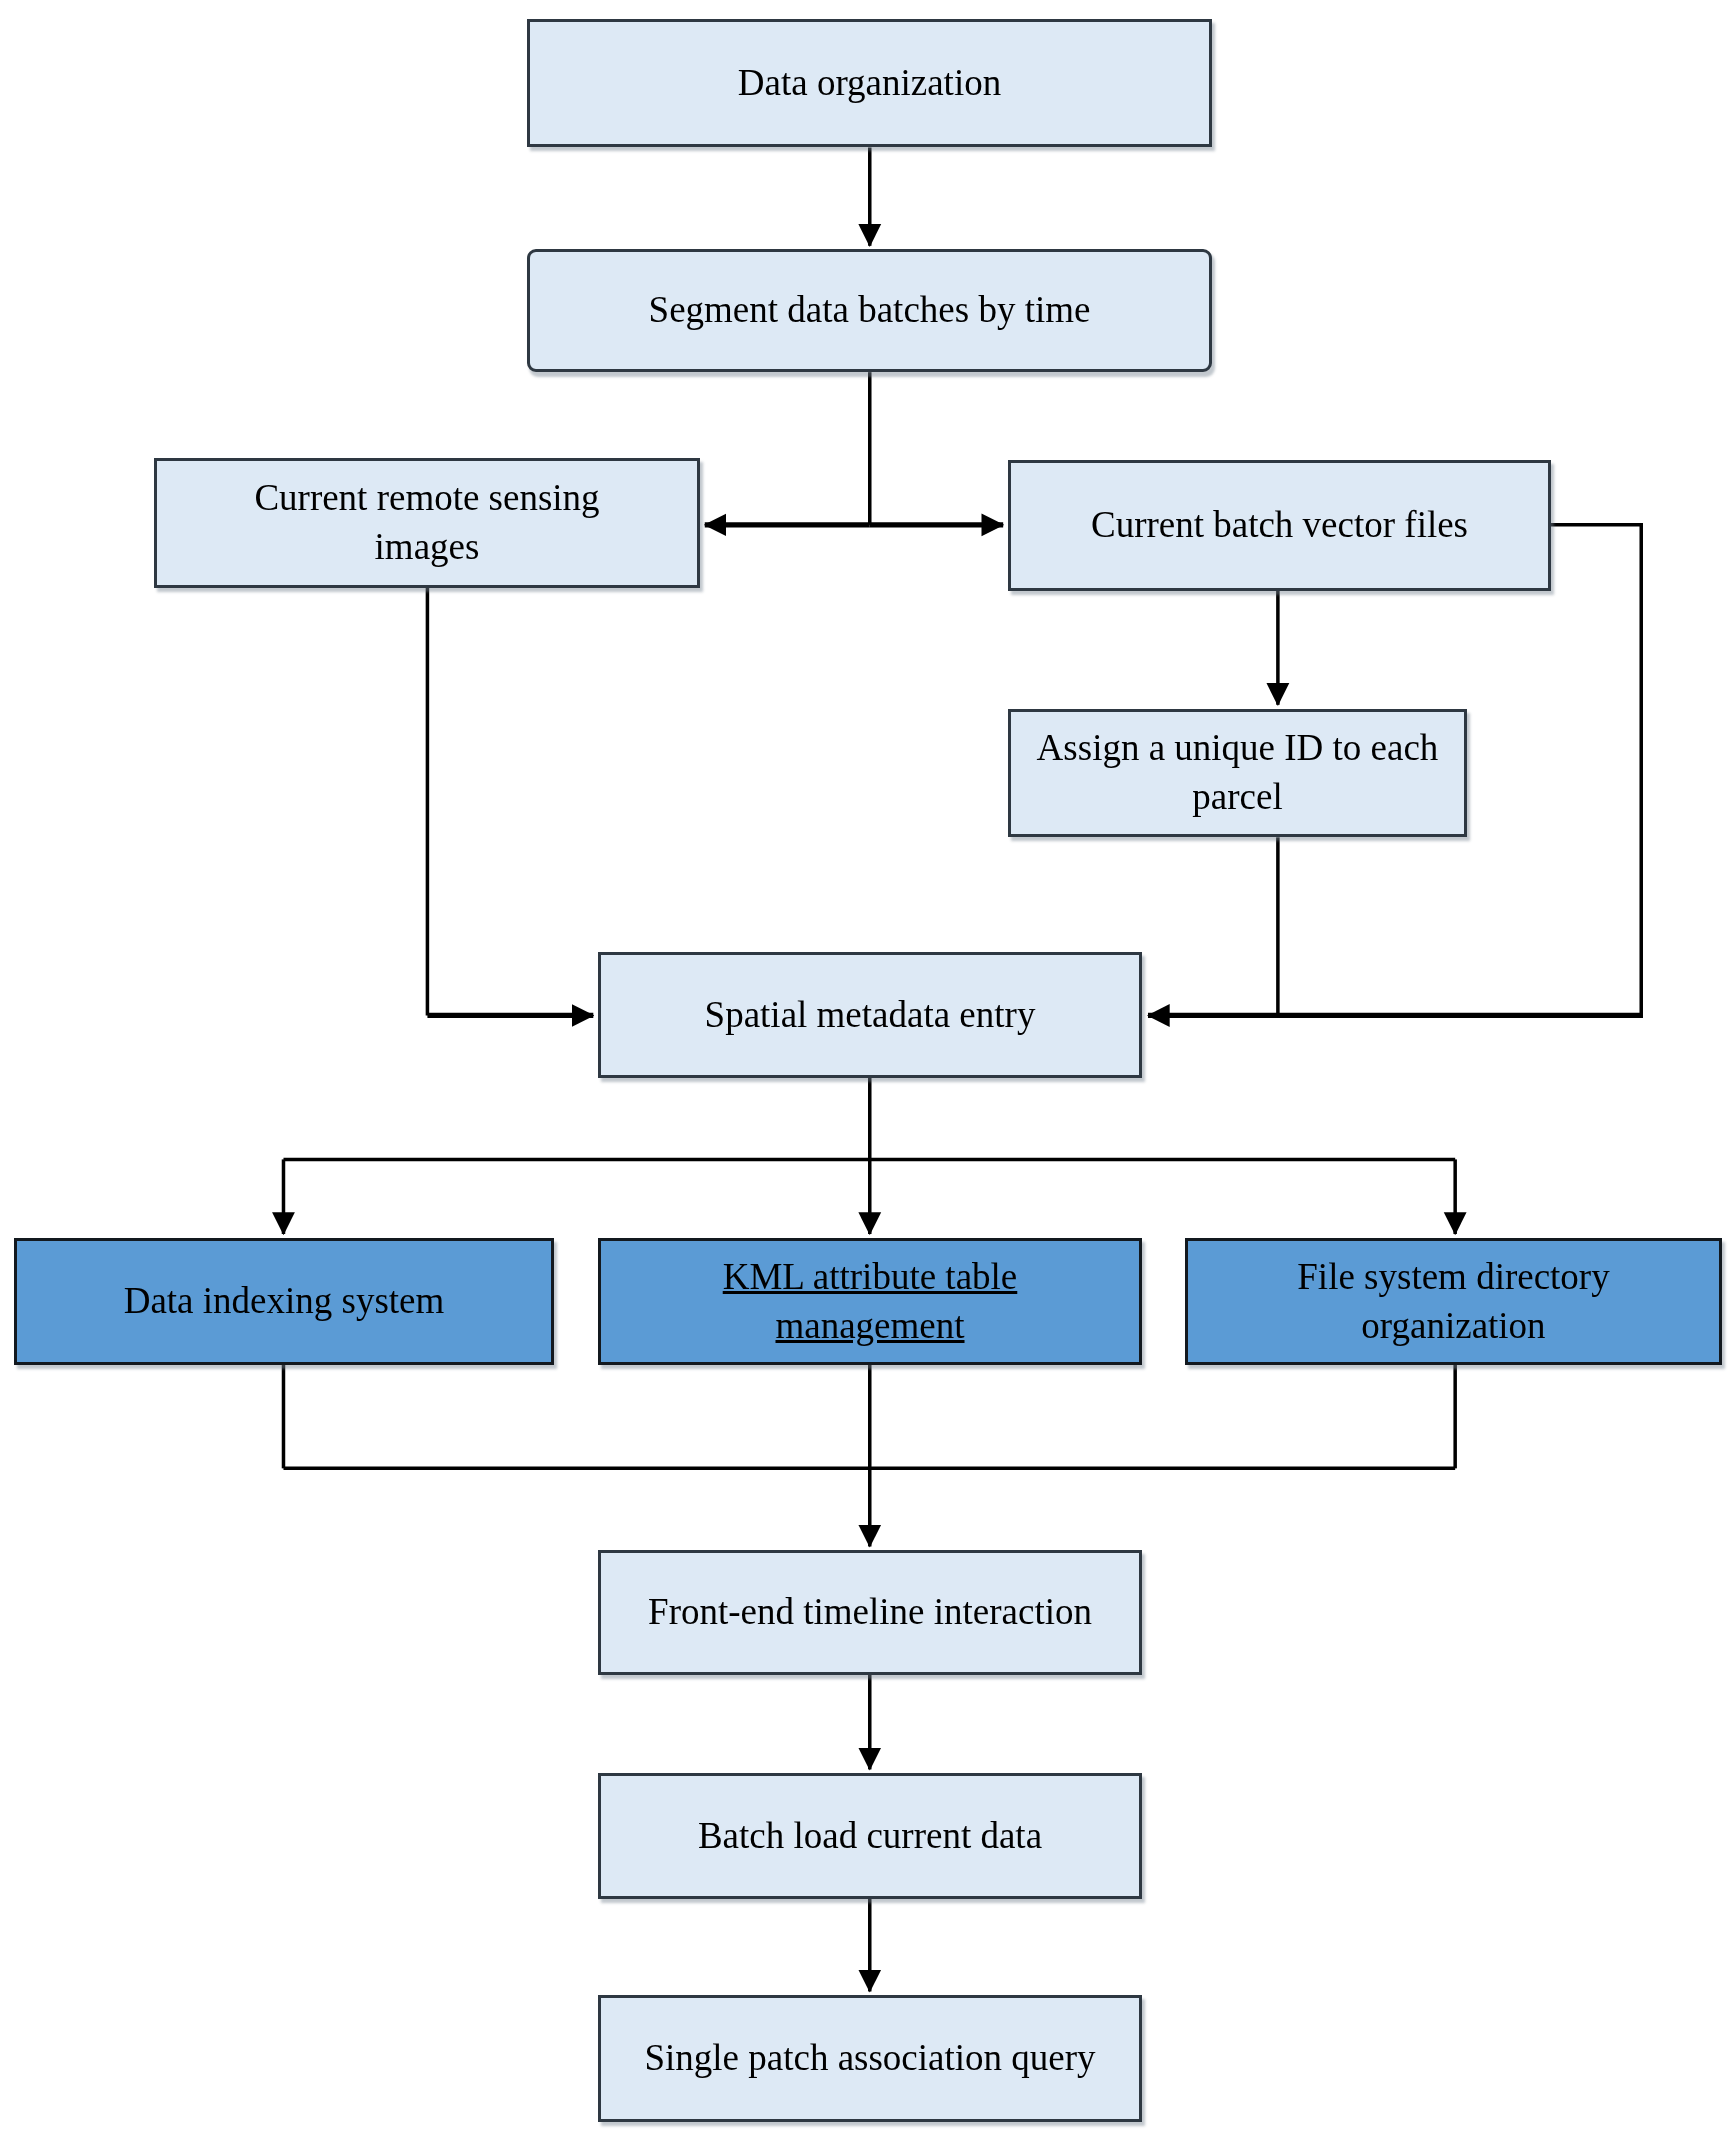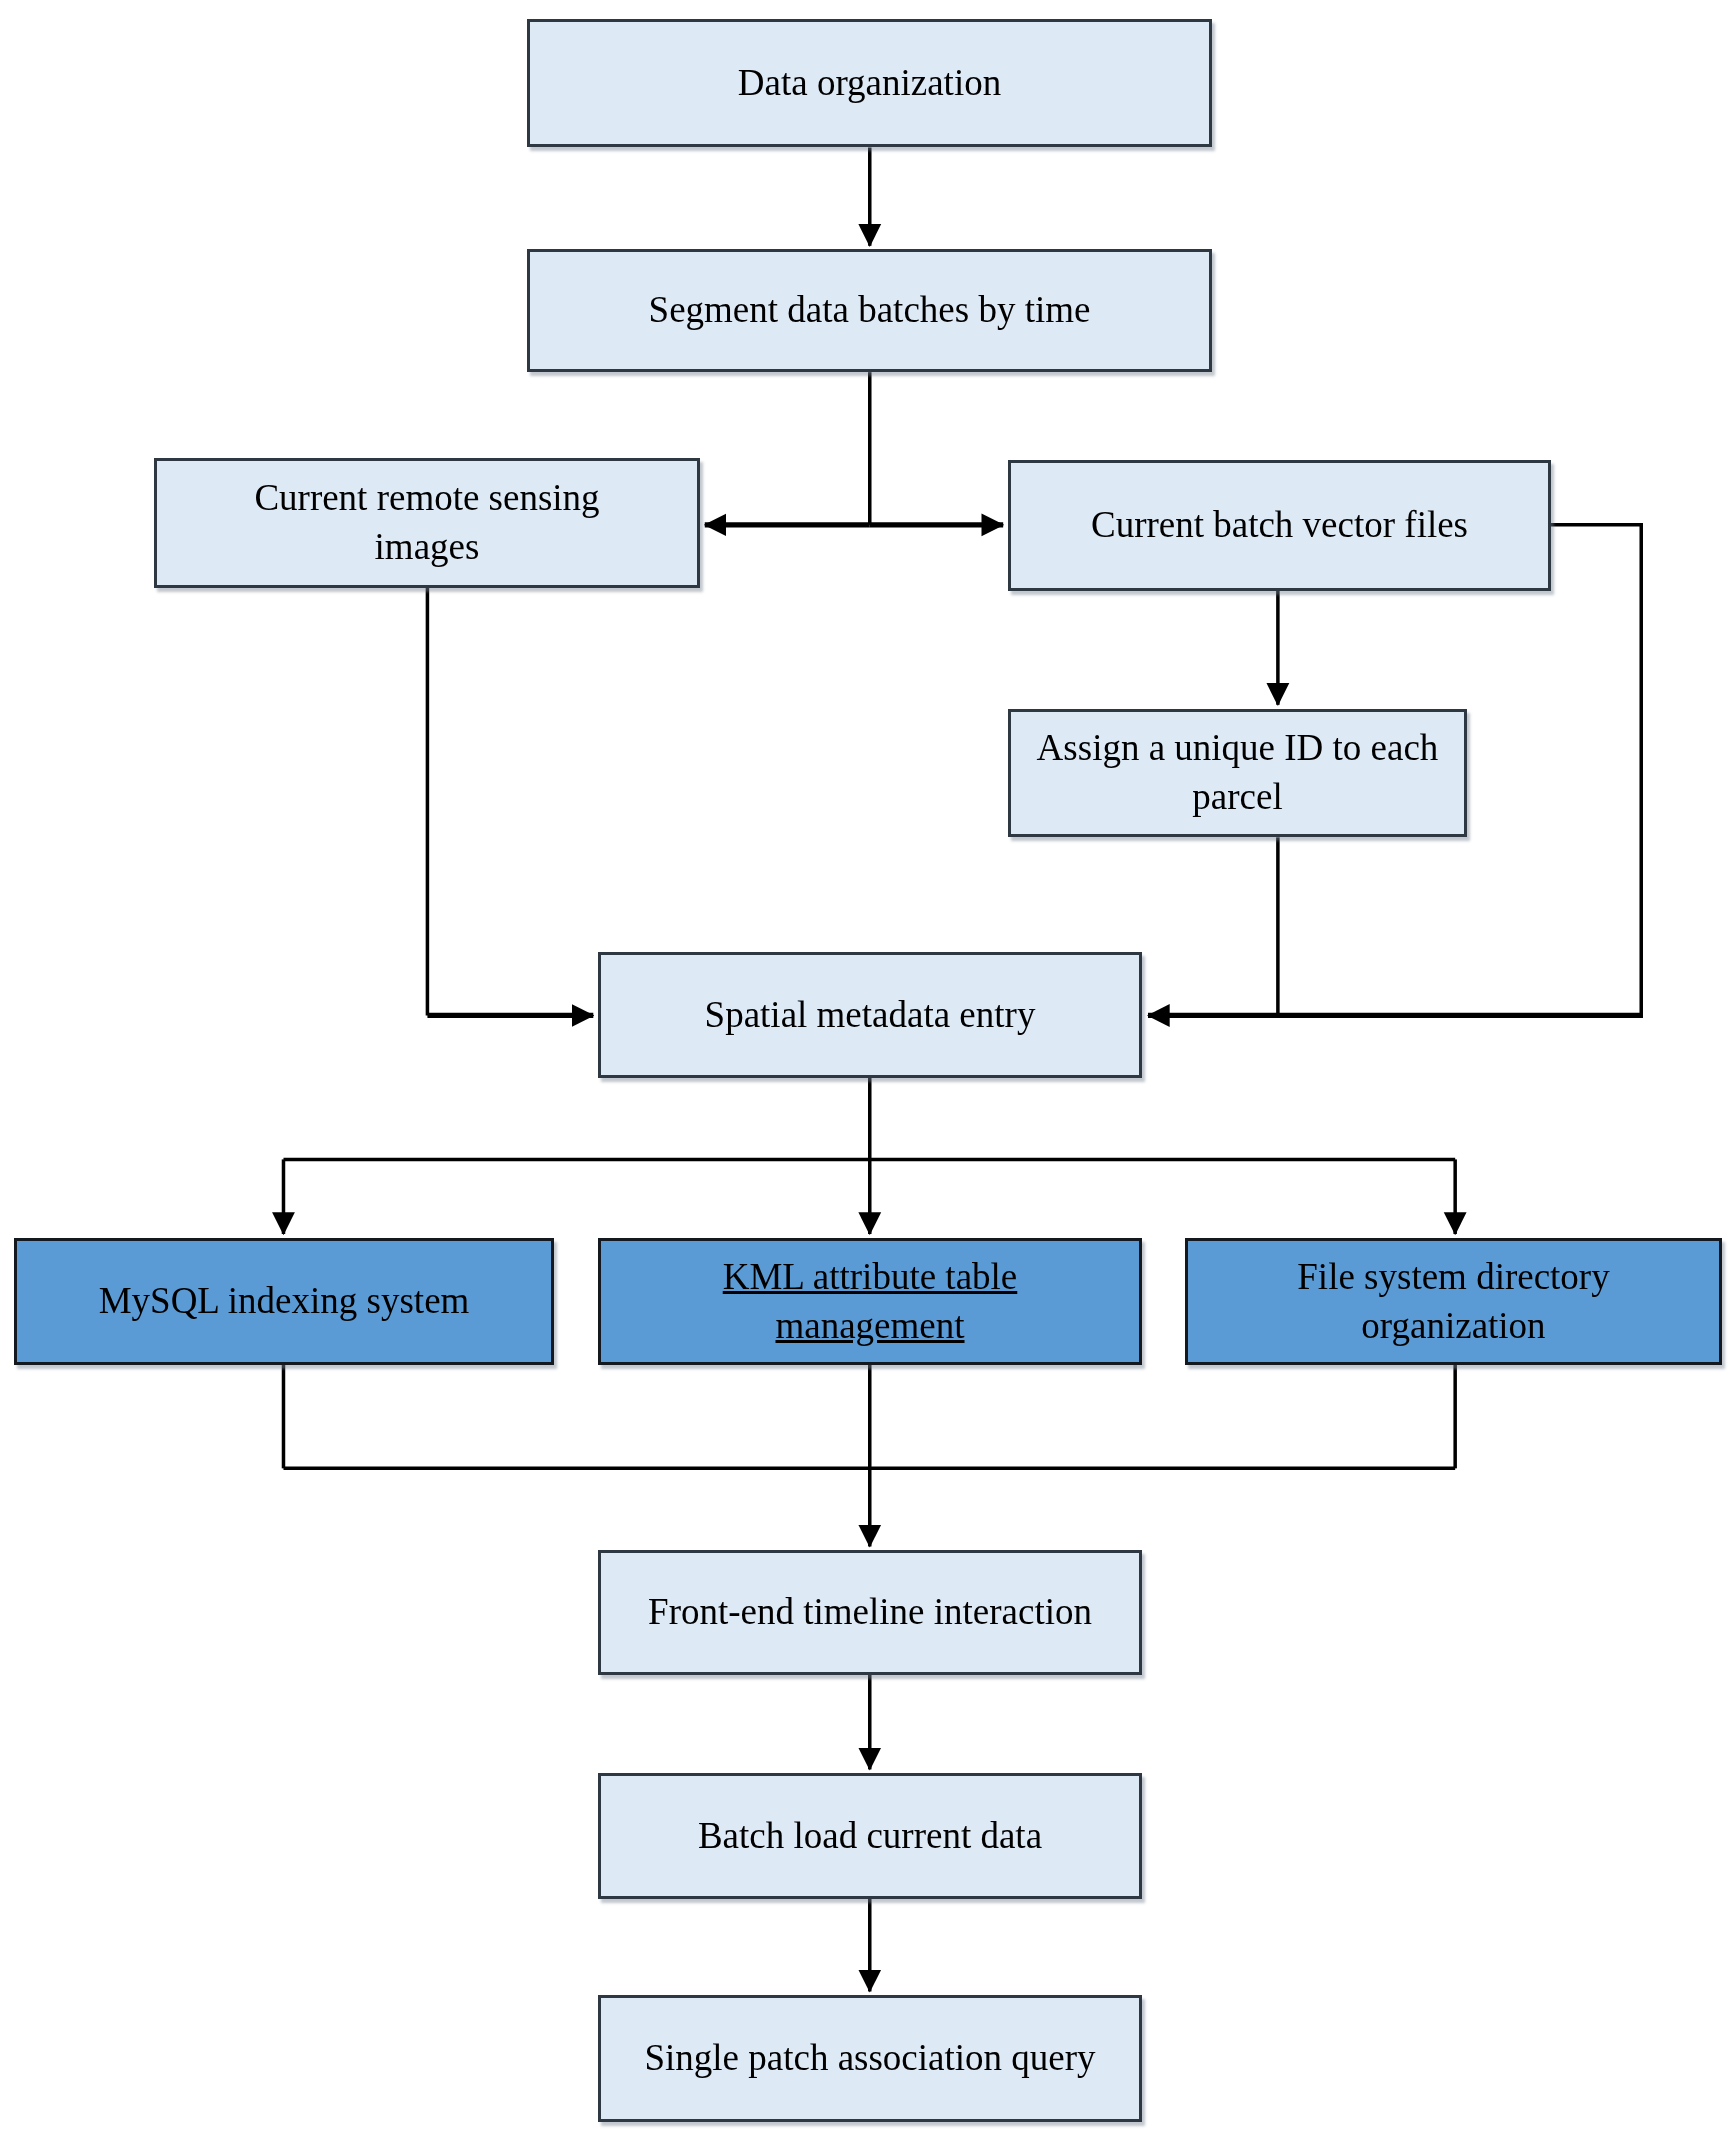--- a/index.html
+++ b/index.html
@@ -103,21 +103,21 @@
 
     <path d="M991 1908 V2016" marker-end="url(#ah)"></path>
 
     <path d="M991 2163 V2269" marker-end="url(#ah)"></path>
   </svg>
 
   <div class="node light" style="left:527px; top:19.3px; width:685px; height:128px;">
     <span class="line">Data organization</span>
   </div>
 
-  <div class="node light" style="left:527px; top:249px; width:685px; height:123px;">
+  <div class="node light" style="left:527px; top:249px; width:685px; height:123px;border-radius:9px;">
     <span class="line">Segment data batches by time</span>
   </div>
 
   <div class="node light" style="left:154px; top:458px; width:546px; height:130px;">
     <span class="line">Current remote sensing</span>
     <span class="line">images</span>
   </div>
 
   <div class="node light" style="left:1008px; top:460px; width:543px; height:131px;">
     <span class="line">Current batch vector files</span>
@@ -126,21 +126,21 @@
   <div class="node light" style="left:1008px; top:709px; width:459px; height:128px;">
     <span class="line">Assign a unique ID to each</span>
     <span class="line">parcel</span>
   </div>
 
   <div class="node light" style="left:598px; top:952px; width:544px; height:126px;">
     <span class="line">Spatial metadata entry</span>
   </div>
 
   <div class="node accent" style="left:14px; top:1238px; width:540px; height:127px;">
-    <span class="line">MySQL indexing system</span>
+    <span class="line">Data indexing system</span>
   </div>
 
   <div class="node accent" style="left:598px; top:1238px; width:544px; height:127px;text-decoration:underline;">
     <span class="line">KML attribute table</span>
     <span class="line">management</span>
   </div>
 
   <div class="node accent" style="left:1185px; top:1238px; width:537px; height:127px;">
     <span class="line">File system directory</span>
     <span class="line">organization</span>

